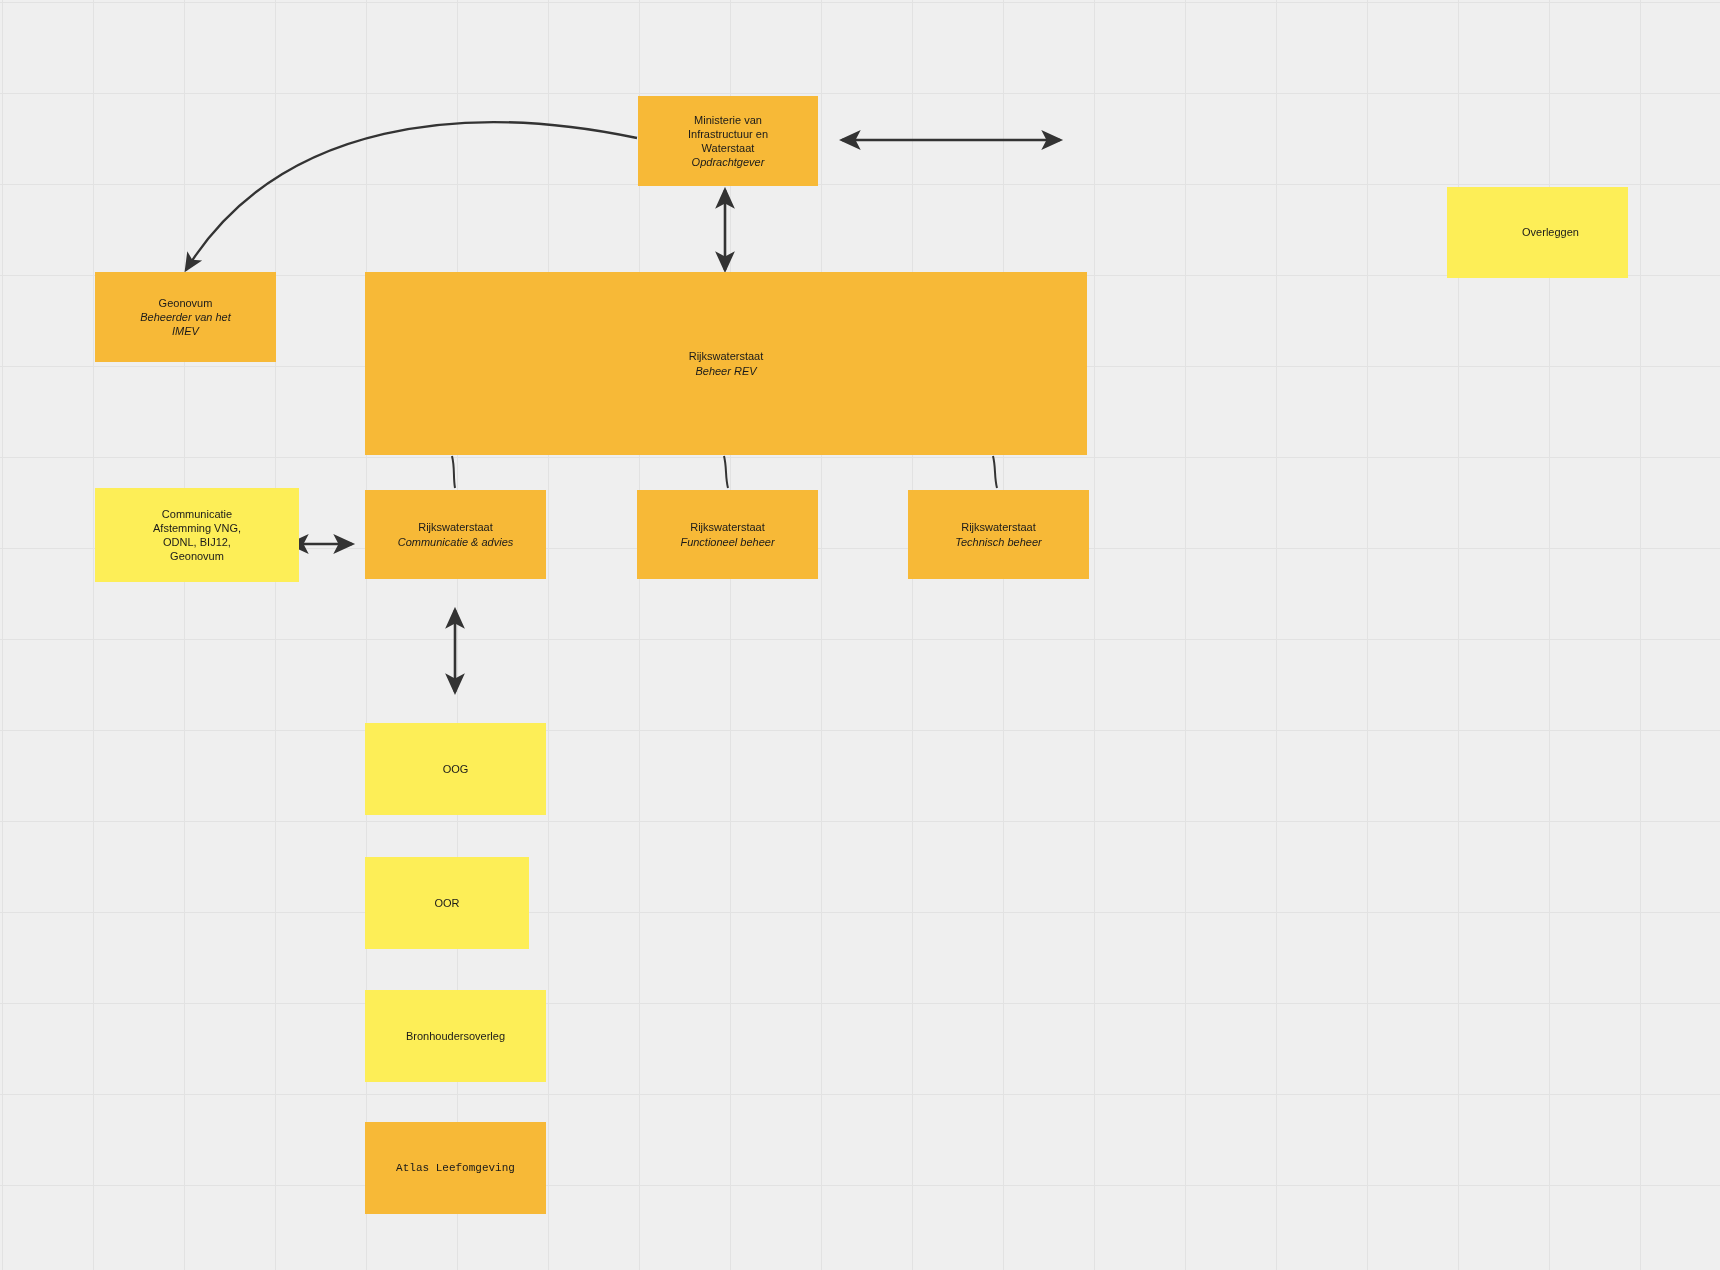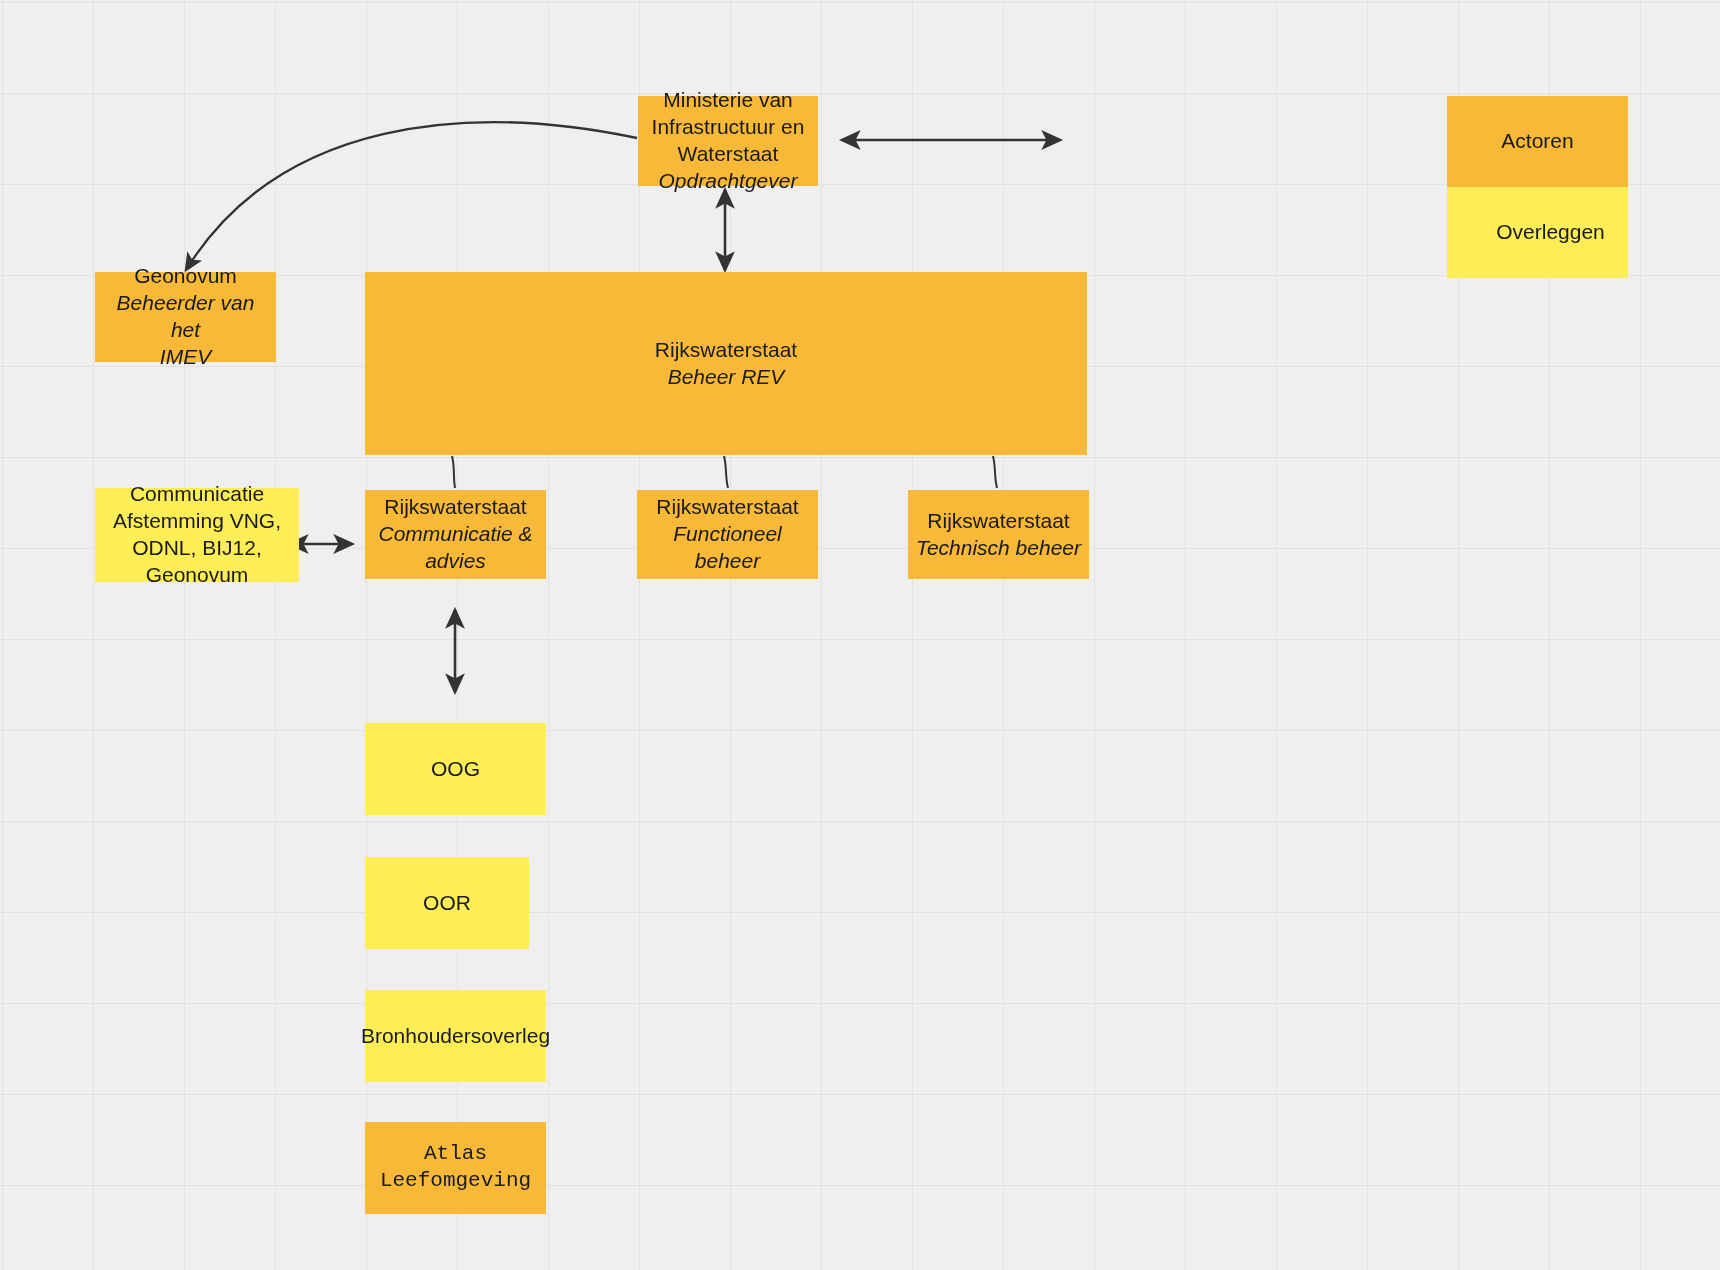--- a/index.html
+++ b/index.html
@@ -21,21 +21,21 @@
   }
   .node{
     position:absolute;
     box-sizing:border-box;
     display:flex;
     flex-direction:column;
     align-items:center;
     justify-content:center;
     text-align:center;
     color:#1a1a1a;
-    font-size:21px;
+    font-size:11px;
     line-height:1.28;
     padding:2px 6px;
     z-index:3;
   }
   .node .title{font-style:normal;white-space:pre-line;}
   .node .sub{font-style:italic;white-space:pre-line;}
   .orange{background:#f7b937;}
   .yellow{background:#fdee57;}
   svg#wires{position:absolute;left:0;top:0;width:1720px;height:1270px;z-index:2;pointer-events:none;}
 </style>
@@ -70,23 +70,20 @@
   </svg>
 
   <div class="node orange" style="left:638px;top:96px;width:180px;height:90px;">
     <span class="title">Ministerie van
 Infrastructuur en
 Waterstaat</span>
     <span class="sub">Opdrachtgever</span>
   </div>
 
 
-  <div class="node orange" style="left:1447px;top:96px;width:181px;height:91px;">
-    <span class="title">Actoren</span>
-  </div>
 
   <div class="node yellow" style="left:1447px;top:187px;width:181px;height:91px;padding-left:32px;">
     <span class="title">Overleggen</span>
   </div>
 
   <div class="node orange" style="left:95px;top:272px;width:181px;height:90px;">
     <span class="title">Geonovum</span>
     <span class="sub">Beheerder van het
 IMEV</span>
   </div>

